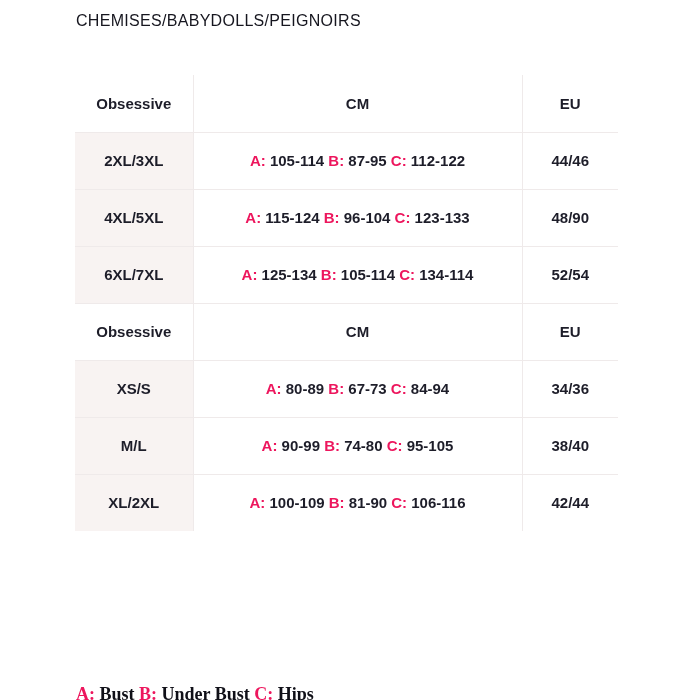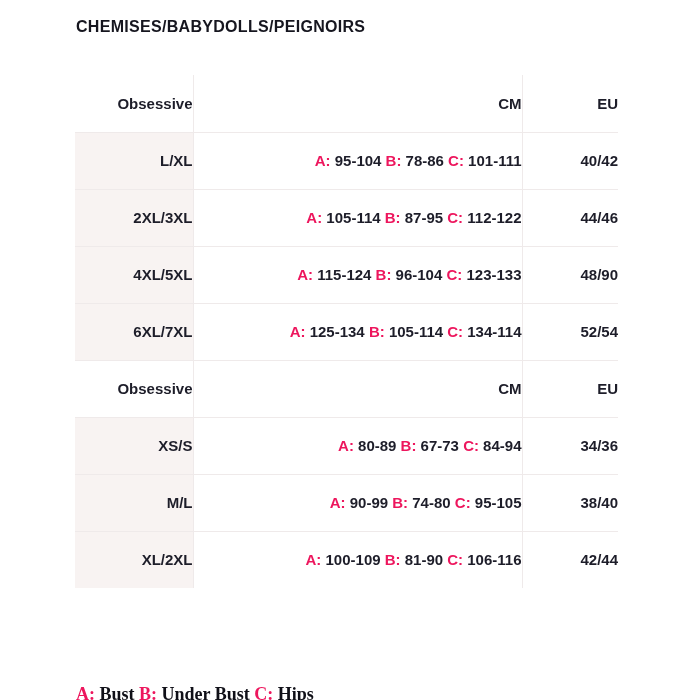--- a/index.html
+++ b/index.html
@@ -14,38 +14,38 @@
     width: 700px;
     height: 700px;
     font-family: "Liberation Sans", sans-serif;
     position: relative;
     overflow: hidden;
   }
   .page { position: absolute; inset: 0; }
   .title {
     position: absolute;
     left: 76px;
-    top: 18px;
+    top: 12px;
     font-size: 16px;
-    font-weight: 700;
+    font-weight: 400;
     letter-spacing: 0.3px;
     color: #16161f;
     white-space: nowrap;
   }
   table.size-chart {
     position: absolute;
     left: 75px;
     top: 75px;
     width: 543px;
     border-collapse: collapse;
     table-layout: fixed;
   }
   table.size-chart td {
     height: 57px;
-    text-align: right;
+    text-align: center;
     vertical-align: middle;
     font-size: 15px;
     font-weight: 700;
     color: var(--text);
     border-bottom: 1px solid var(--border);
     white-space: nowrap;
   }
   table.size-chart td:first-child,
   table.size-chart td:nth-child(2) {
     border-right: 1px solid var(--border);
@@ -77,25 +77,20 @@
     <colgroup>
       <col style="width:118px">
       <col style="width:329px">
       <col style="width:96px">
     </colgroup>
     <tbody>
         <tr>
           <td class="th">Obsessive</td>
           <td class="th">CM</td>
           <td class="th">EU</td>
-        </tr>
-        <tr>
-          <td class="shade">L/XL</td>
-          <td class="cm-cell"><span class="accent">A:</span>&nbsp;95-104 <span class="accent">B:</span>&nbsp;78-86 <span class="accent">C:</span>&nbsp;101-111</td>
-          <td>40/42</td>
         </tr>
         <tr>
           <td class="shade">2XL/3XL</td>
           <td class="cm-cell"><span class="accent">A:</span>&nbsp;105-114 <span class="accent">B:</span>&nbsp;87-95 <span class="accent">C:</span>&nbsp;112-122</td>
           <td>44/46</td>
         </tr>
         <tr>
           <td class="shade">4XL/5XL</td>
           <td class="cm-cell"><span class="accent">A:</span>&nbsp;115-124 <span class="accent">B:</span>&nbsp;96-104 <span class="accent">C:</span>&nbsp;123-133</td>
           <td>48/90</td>

